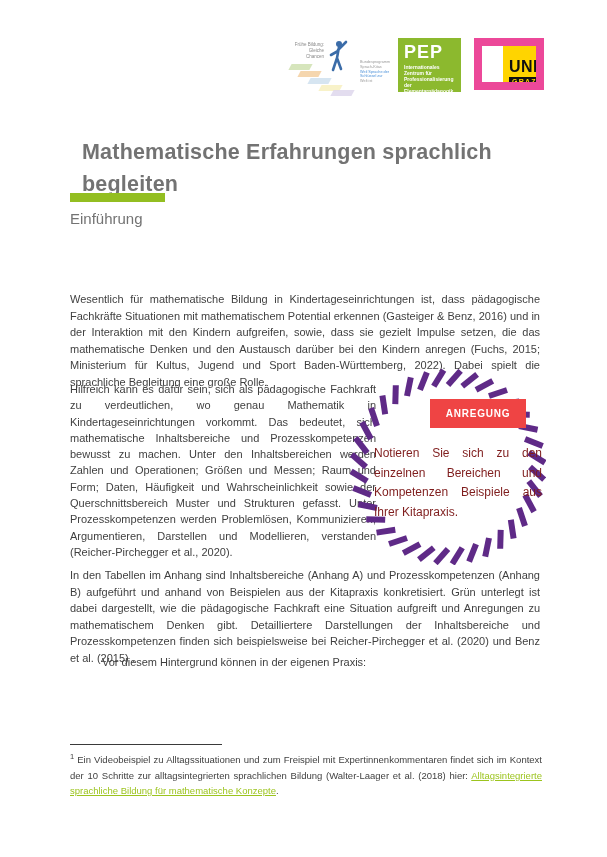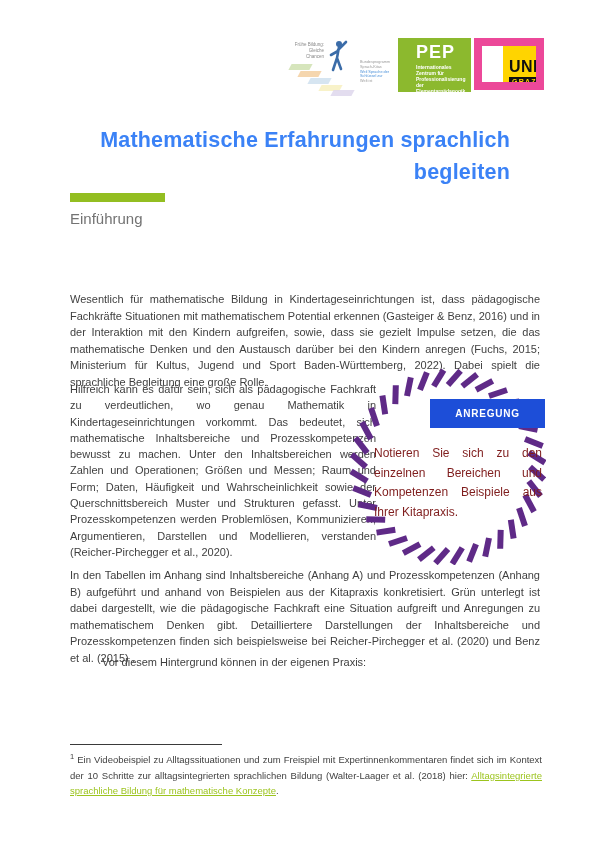--- a/index.html
+++ b/index.html
@@ -8,57 +8,57 @@
     font-family:"Liberation Sans", sans-serif;color:#3f3f3f;
   }
   
   .logo-sprachkitas{position:absolute;left:288px;top:40px;width:108px;height:56px;}
   .sk-left-text{position:absolute;left:4px;top:2px;font-size:4.5px;line-height:6px;color:#8a8a8a;text-align:right;width:32px;}
   .sk-right-text{position:absolute;left:72px;top:20px;font-size:3.8px;line-height:4.8px;color:#9a9a9a;width:36px;}
   .sk-right-text .blue{color:#4a90d9;}
   .sk-step{position:absolute;transform:skewX(-28deg);height:6px;width:21px;opacity:.85;}
   .sk-figure{position:absolute;left:36px;top:0px;}
   .logo-pep{
-    position:absolute;left:398px;top:38px;width:73px;height:54px;background:#8cb92e;
-    color:#fff;padding:6px 18px;box-sizing:border-box;
+    position:absolute;left:398px;top:38px;width:63px;height:54px;background:#8cb92e;
+    color:#fff;padding:6px 6px;box-sizing:border-box;
   }
   .pep-name{font-size:18px;font-weight:800;letter-spacing:1px;line-height:16px;}
   .pep-sub{font-size:5px;font-weight:700;line-height:6px;margin-top:4px;width:52px;}
   .pep-dash{width:14px;height:3px;background:#fff;margin-top:5px;}
   .logo-unigraz{
     position:absolute;left:474px;top:38px;width:70px;height:52px;background:#fff;
     border:8px solid #ec4899;box-sizing:border-box;overflow:hidden;
   }
   .uni-yellow{position:absolute;right:0;top:0;width:33px;height:100%;background:#ffd400;}
   .uni-word{position:absolute;left:27px;top:12px;font-size:16px;font-weight:900;color:#111;letter-spacing:.5px;}
   .graz-bar{position:absolute;left:27px;top:31px;background:#111;color:#ffd400;font-size:7px;font-weight:700;letter-spacing:1.2px;padding:1px 3px;}
   
   .doc-title{
-    position:absolute;left:70px;top:124px;width:440px;margin:0;
-    font-size:21.5px;line-height:32px;font-weight:700;color:#3b82f6;letter-spacing:.2px;text-align:right;
+    position:absolute;left:70px;top:124px;width:440px;margin:12px;
+    font-size:21.5px;line-height:32px;font-weight:700;color:#737373;letter-spacing:.2px;
   }
   .accent-bar{position:absolute;left:70px;top:193px;width:95px;height:9px;background:#93be21;}
   .section-heading{
     position:absolute;left:70px;top:210px;margin:0;
     font-size:15px;font-weight:400;color:#737373;
   }
   .para{
     position:absolute;left:70px;width:470px;margin:0;
     font-size:11px;line-height:16.5px;text-align:justify;
     hyphens:auto;-webkit-hyphens:auto;
   }
   .p1{top:242px;}
   .p2{top:291px;}
   .p3{top:381px;width:306px;line-height:16.3px;}
   .p4{top:567px;}
   .p5{top:654px;text-align:left;margin-left:32px;}
   
   .callout-circle-svg{position:absolute;left:350px;top:369px;width:196px;height:196px;}
   .callout-label{
-    position:absolute;left:430px;top:399px;width:115px;height:29px;background:#1d4ed8;
+    position:absolute;left:430px;top:399px;width:96px;height:29px;background:#ef4444;
     color:#fff;font-size:10px;font-weight:700;letter-spacing:.8px;text-align:center;line-height:29px;
   }
   .callout-text{
     position:absolute;left:374px;top:444px;width:168px;
     font-size:12px;line-height:19.5px;color:#7f1d1d;text-align:justify;
     hyphens:auto;-webkit-hyphens:auto;
   }
   
   .bullet-list{
     position:absolute;left:70px;top:679px;width:470px;margin:0;padding:0 0 0 36px;

